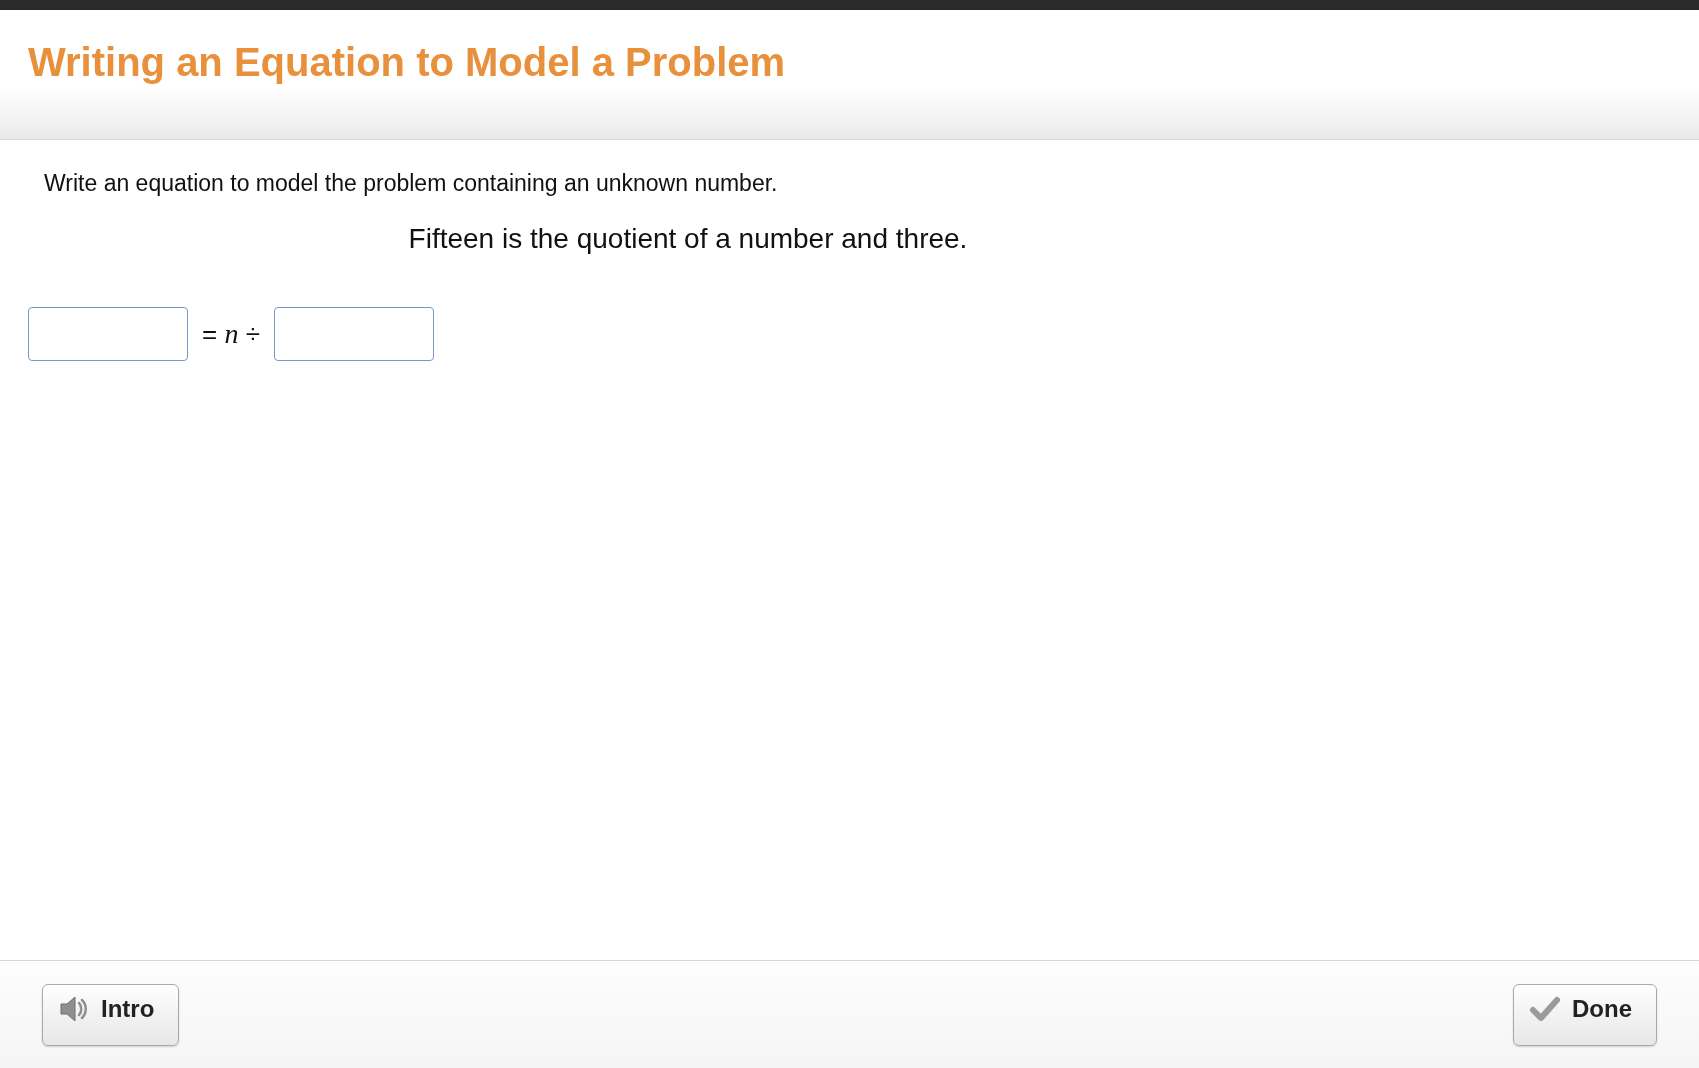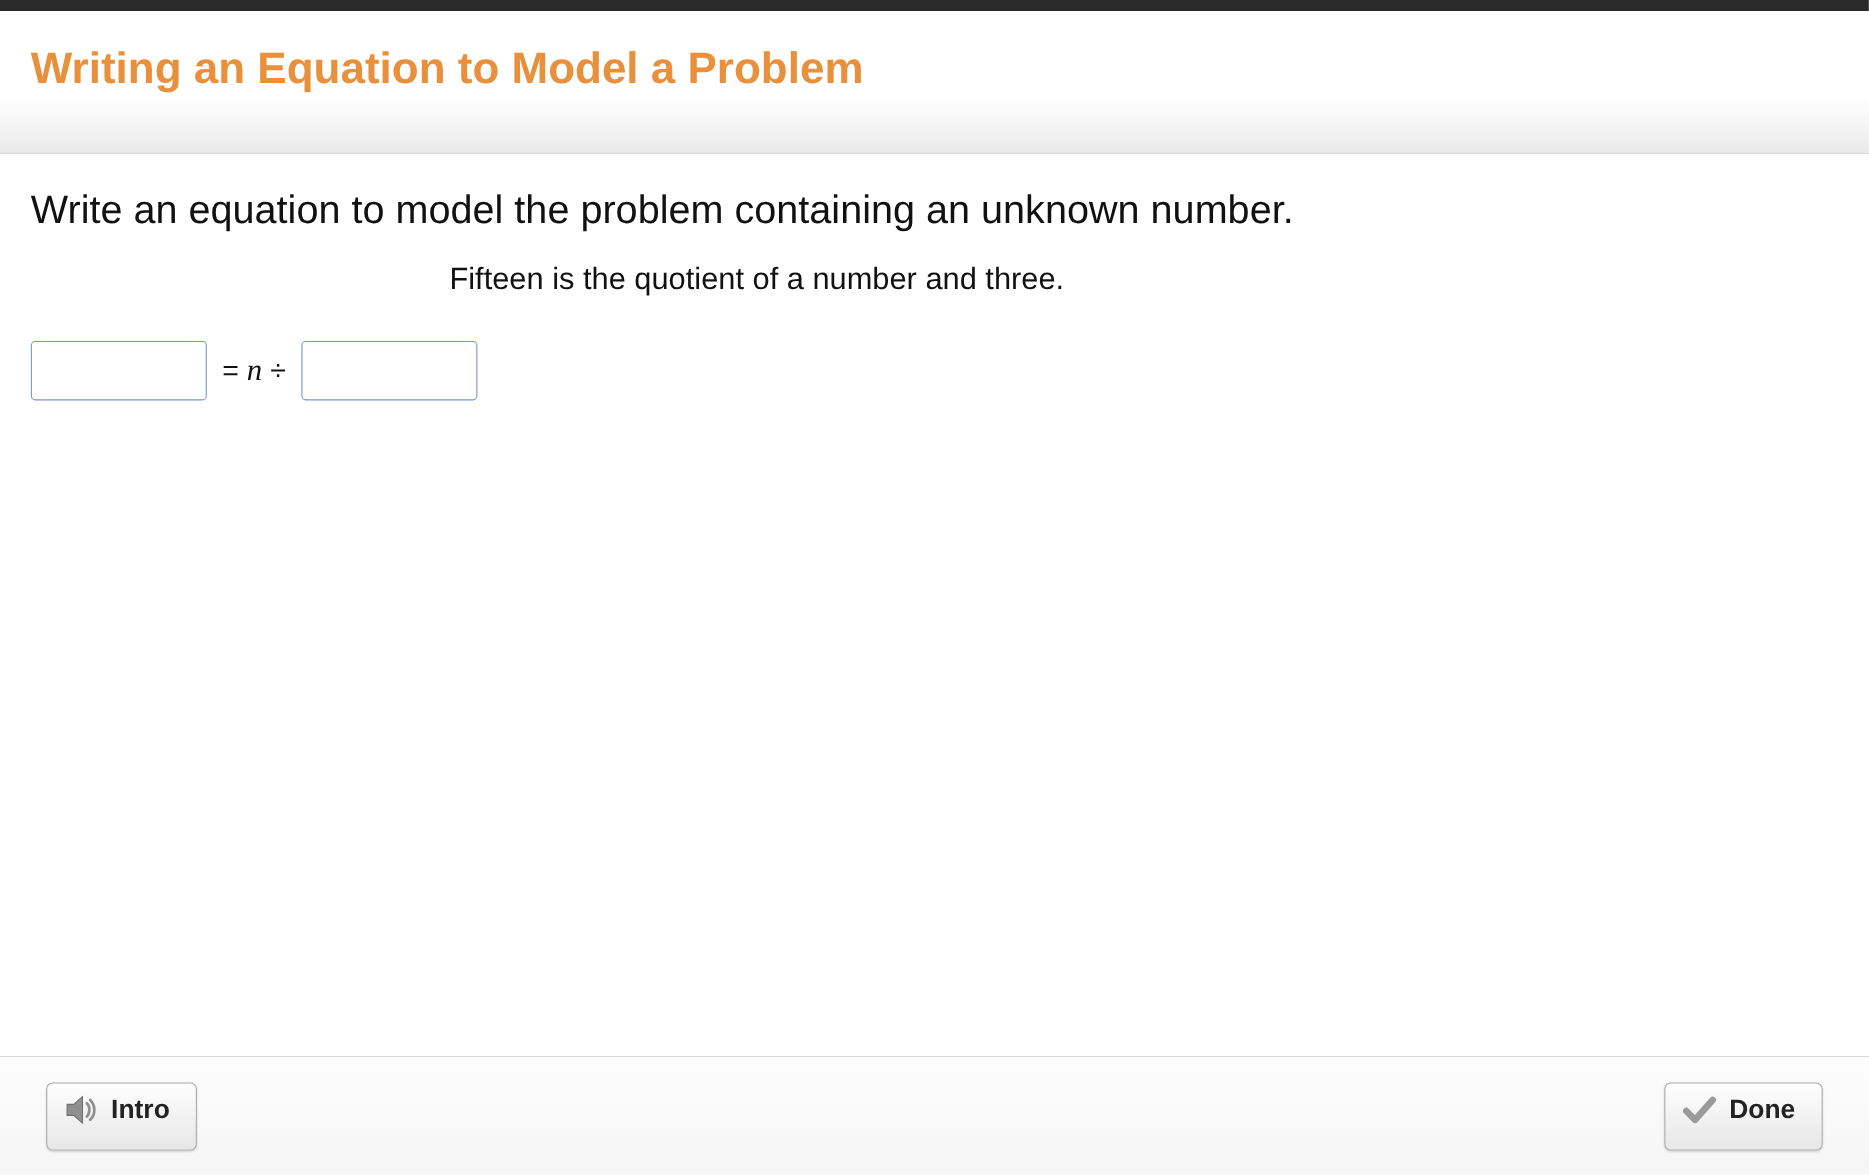--- a/index.html
+++ b/index.html
@@ -26,30 +26,31 @@
       font-size: 40px;
       font-weight: 700;
       color: #e8903c;
     }
     .content {
       flex: 1;
       padding: 30px 28px 0 28px;
       position: relative;
     }
     .prompt-line {
-      font-size: 36px;
+      font-size: 23px;
       color: #111;
       margin-bottom: 26px;
+      margin-left: 16px;
     }
     .statement-line {
       font-size: 28px;
       color: #111;
       text-align: center;
       width: 1320px;
-      margin-bottom: 40px;
+      margin-bottom: 52px;
     }
     .equation-row {
       display: flex;
       align-items: center;
       gap: 10px;
     }
     .answer-input {
       width: 160px;
       height: 54px;
       border: 1px solid #7a97c9;

